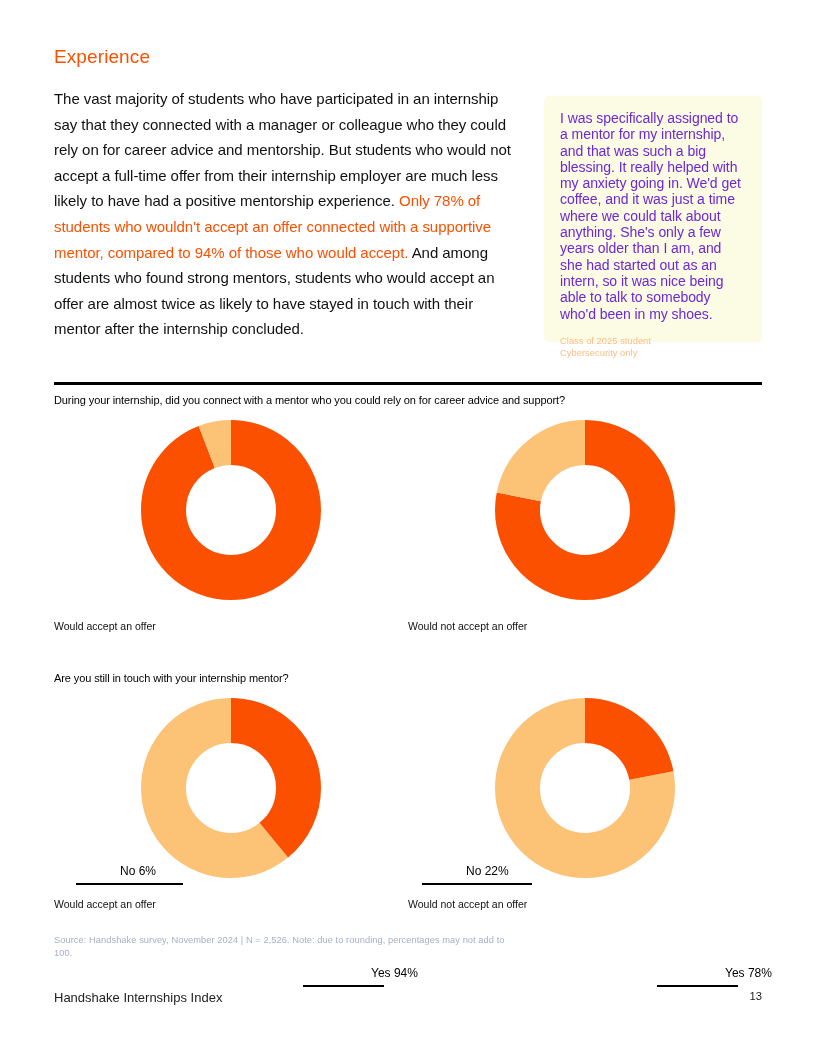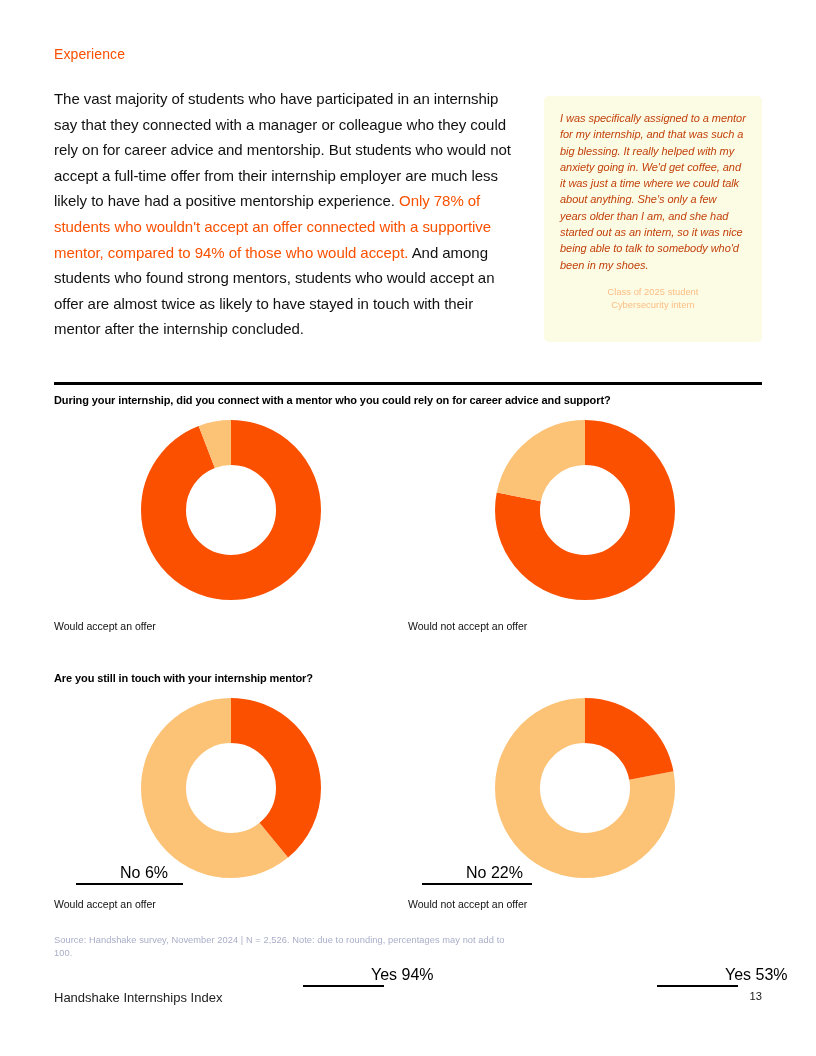--- a/index.html
+++ b/index.html
@@ -20,21 +20,21 @@
     position: absolute;
     inset: 0;
     background: #ffffff;
   }
 
   
   .section-heading {
     position: absolute;
     left: 54px;
     top: 46px;
-    font-size: 14px;
+    font-size: 19px;
     color: #FA5000;
     letter-spacing: 0.1px;
   }
 
   .intro-copy {
     position: absolute;
     left: 54px;
     top: 86px;
     width: 468px;
     font-size: 15px;
@@ -52,50 +52,48 @@
     left: 544px;
     top: 96px;
     width: 218px;
     height: 246px;
     background: #FCFBE3;
     border-radius: 5px;
     box-sizing: border-box;
     padding: 14px 16px 12px 16px;
   }
   .quote-text {
-    font-size: 11px;
+    font-size: 14px;
     line-height: 16.3px;
-    color: #c2410c;
+    color: #6d28d9;
     letter-spacing: -0.05px;
-    font-style: italic;
   }
   .quote-attrib {
     margin-top: 13px;
     font-size: 9.3px;
     line-height: 12.6px;
     color: #FCBE85;
     letter-spacing: 0.05px;
-    text-align: center;
   }
 
   
   .rule {
     position: absolute;
     left: 54px;
     width: 708px;
     height: 3px;
     background: #000000;
   }
   .rule-1 { top: 382px; }
 
   .chart-question {
     position: absolute;
     left: 54px;
     font-size: 11px;
-    font-weight: bold;
+    font-weight: normal;
     color: #000000;
     letter-spacing: -0.1px;
   }
   .q1 { top: 394px; }
   .q2 { top: 672px; }
 
   .chart-grid {
     position: absolute;
     left: 54px;
     width: 708px;
@@ -128,21 +126,21 @@
     color: #111111;
   }
 
   .leader {
     position: absolute;
     height: 1.6px;
     background: #000000;
   }
   .slice-label {
     position: absolute;
-    font-size: 16px;
+    font-size: 12px;
     color: #000000;
     white-space: nowrap;
     padding-left: 44px;
   }
   .slice-label.right { text-align: left; }
 
   
   .source-note {
     position: absolute;
     left: 54px;
@@ -175,21 +173,21 @@
 <div class="page">
 
   <div class="section-heading">Experience</div>
 
   <div class="intro-copy"><span>The vast majority of students who have participated in an internship say that they connected with a manager or colleague who they could rely on for career advice and mentorship. But students who would not accept a full-time offer from their internship employer are much less likely to have had a positive mentorship experience. </span><span class="hl">Only 78% of students who wouldn't accept an offer connected with a supportive mentor, compared to 94% of those who would accept.</span><span> And among students who found strong mentors, students who would accept an offer are almost twice as likely to have stayed in touch with their mentor after the internship concluded.</span></div>
 
   <div class="quote-box">
     <div class="quote-text">I was specifically assigned to a mentor for my internship, and that was such a big blessing. It really helped with my anxiety going in. We'd get coffee, and it was just a time where we could talk about anything. She's only a few years older than I am, and she had started out as an intern, so it was nice being able to talk to somebody who'd been in my shoes.</div>
     <div class="quote-attrib">
       <div>Class of 2025 student</div>
-      <div>Cybersecurity intern</div>
+      <div>Cybersecurity only</div>
     </div>
   </div>
 
   <div class="rule rule-1"></div>
 
   <div class="chart-question q1">During your internship, did you connect with a mentor who you could rely on for career advice and support?</div>
 
   <div class="chart-grid row-1">
 
     <div class="chart-cell cell-left">
@@ -205,21 +203,21 @@
     </div>
 
     <div class="chart-cell cell-right">
       <svg class="donut-svg" width="180" height="180" viewBox="0 0 180 180">
         <circle cx="90" cy="90" r="67.5" fill="none" stroke="#FA5000" stroke-width="45" stroke-dasharray="330.8097064230052 93.30530181161686" stroke-dashoffset="0" transform="rotate(-90 90 90)"></circle>
         <circle cx="90" cy="90" r="67.5" fill="none" stroke="#FCC276" stroke-width="45" stroke-dasharray="93.30530181161684 330.8097064230052" stroke-dashoffset="-330.8097064230052" transform="rotate(-90 90 90)"></circle>
       </svg>
       <div class="leader" style="left:14px; top:463px; width:110px;"></div>
       <div class="slice-label" style="left:14px; top:444px;">No 22%</div>
       <div class="leader" style="left:249px; top:565px; width:81px;"></div>
-      <div class="slice-label right" style="left:273px; top:546px;">Yes 53%</div>
+      <div class="slice-label right" style="left:273px; top:546px;">Yes 78%</div>
       <div class="donut-caption">Would not accept an offer</div>
     </div>
 
   </div>
 
   <div class="chart-question q2">Are you still in touch with your internship mentor?</div>
 
   <div class="chart-grid row-2">
 
     <div class="chart-cell cell-left">

